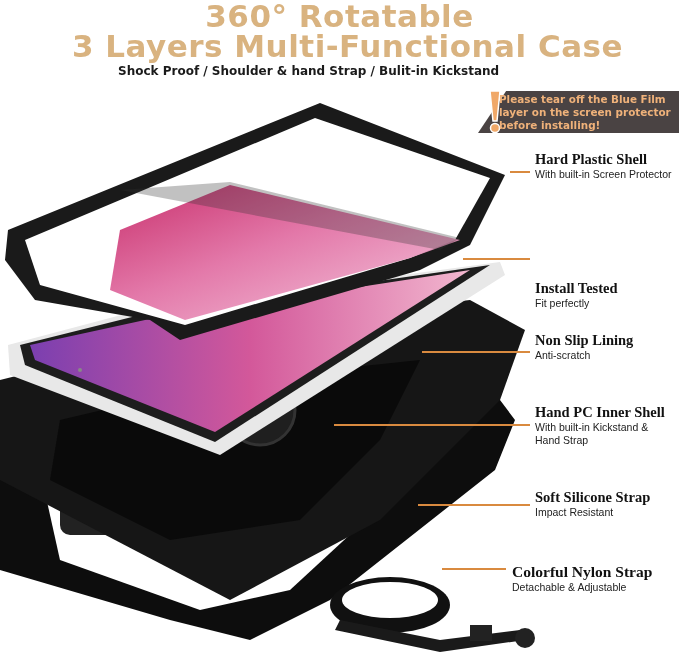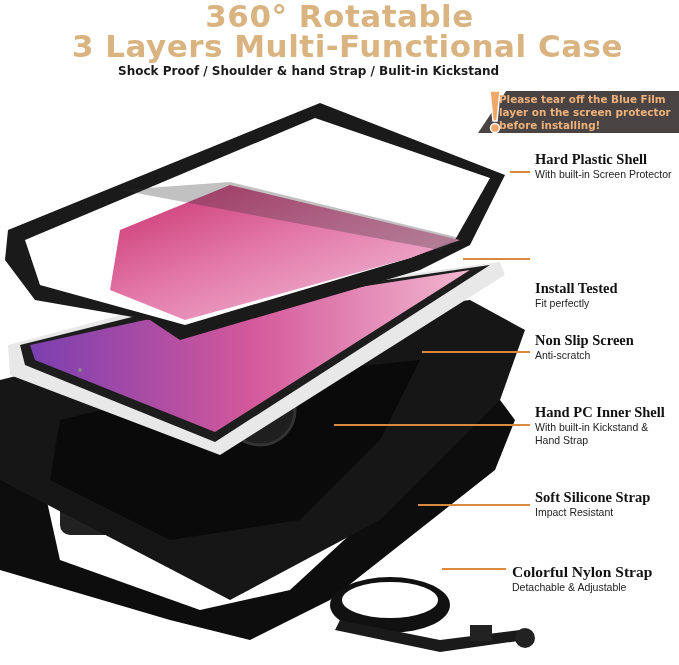--- a/index.html
+++ b/index.html
@@ -97,21 +97,21 @@
 
 <div class="callout" style="top:151px;">
   <div class="h">Hard Plastic Shell</div>
   <div class="s">With built-in Screen Protector</div>
 </div>
 <div class="callout" style="top:244px;margin-top:36px;">
   <div class="h">Install Tested</div>
   <div class="s">Fit perfectly</div>
 </div>
 <div class="callout" style="top:332px;">
-  <div class="h">Non Slip Screen</div>
+  <div class="h">Non Slip Lining</div>
   <div class="s">Anti-scratch</div>
 </div>
 <div class="callout" style="top:404px;">
   <div class="h">Hand PC Inner Shell</div>
   <div class="s">With built-in Kickstand &amp;</div>
   <div class="s">Hand Strap</div>
 </div>
 <div class="callout" style="top:489px;">
   <div class="h">Soft Silicone Strap</div>
   <div class="s">Impact Resistant</div>

